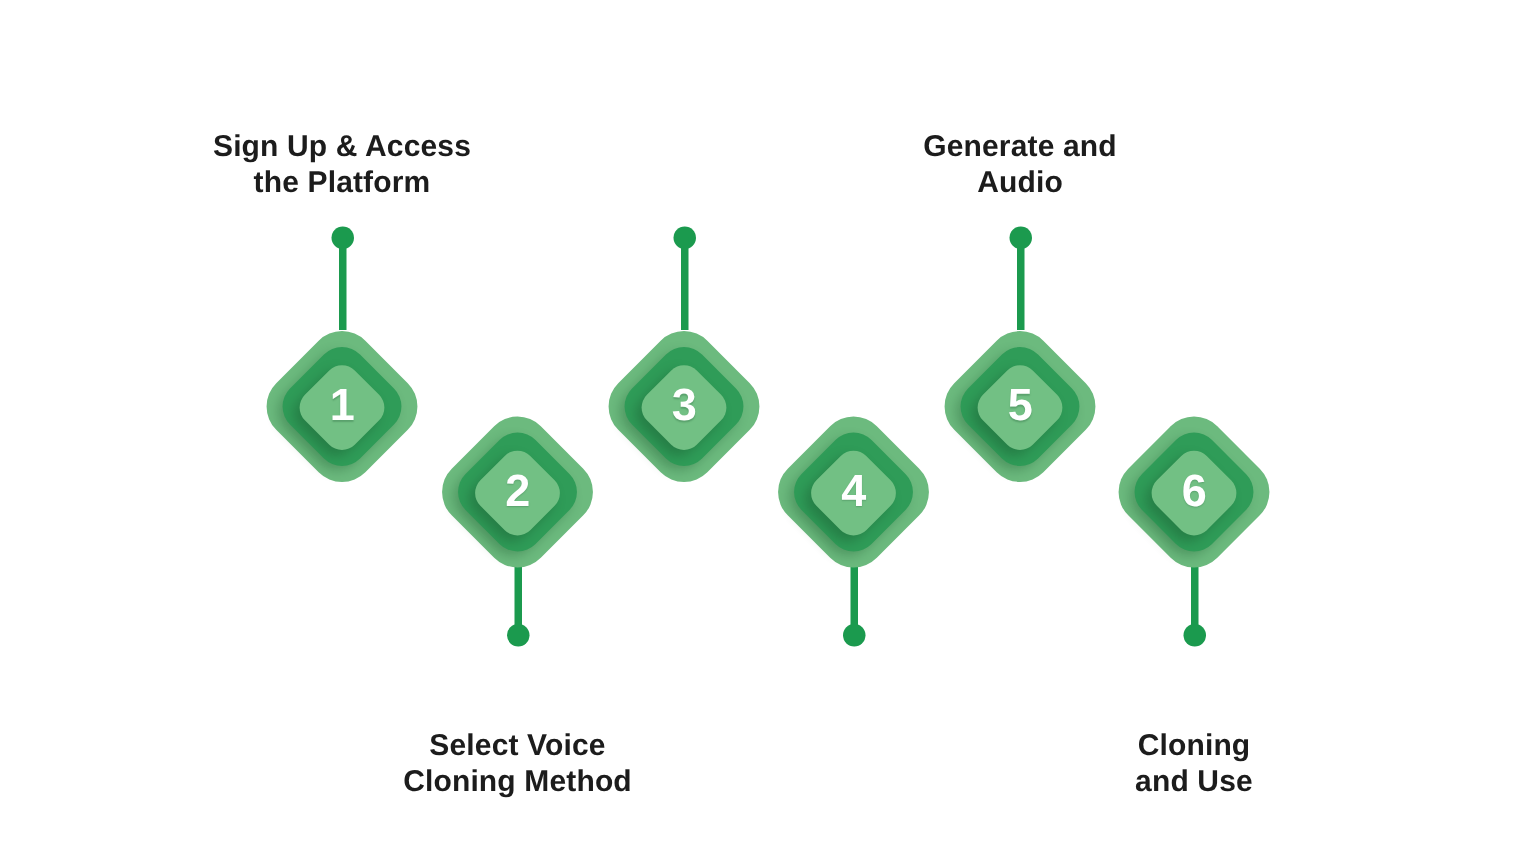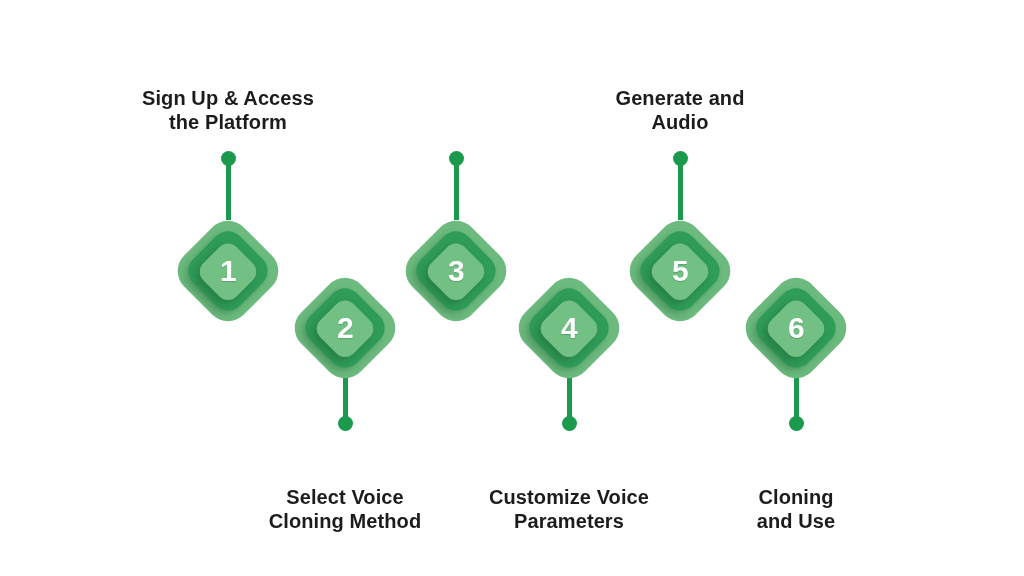--- a/index.html
+++ b/index.html
@@ -162,22 +162,20 @@
     <div class="diamond-outer">
       <div class="diamond-ring">
         <div class="diamond-inner">
           <span class="step-number">3</span>
         </div>
       </div>
     </div>
   </div>
 
   <div class="step down s4">
-    <div class="step-label">Customize Voice
-Parameters</div>
     <div class="dot"></div>
     <div class="stem"></div>
     <div class="diamond-outer">
       <div class="diamond-ring">
         <div class="diamond-inner">
           <span class="step-number">4</span>
         </div>
       </div>
     </div>
   </div>

